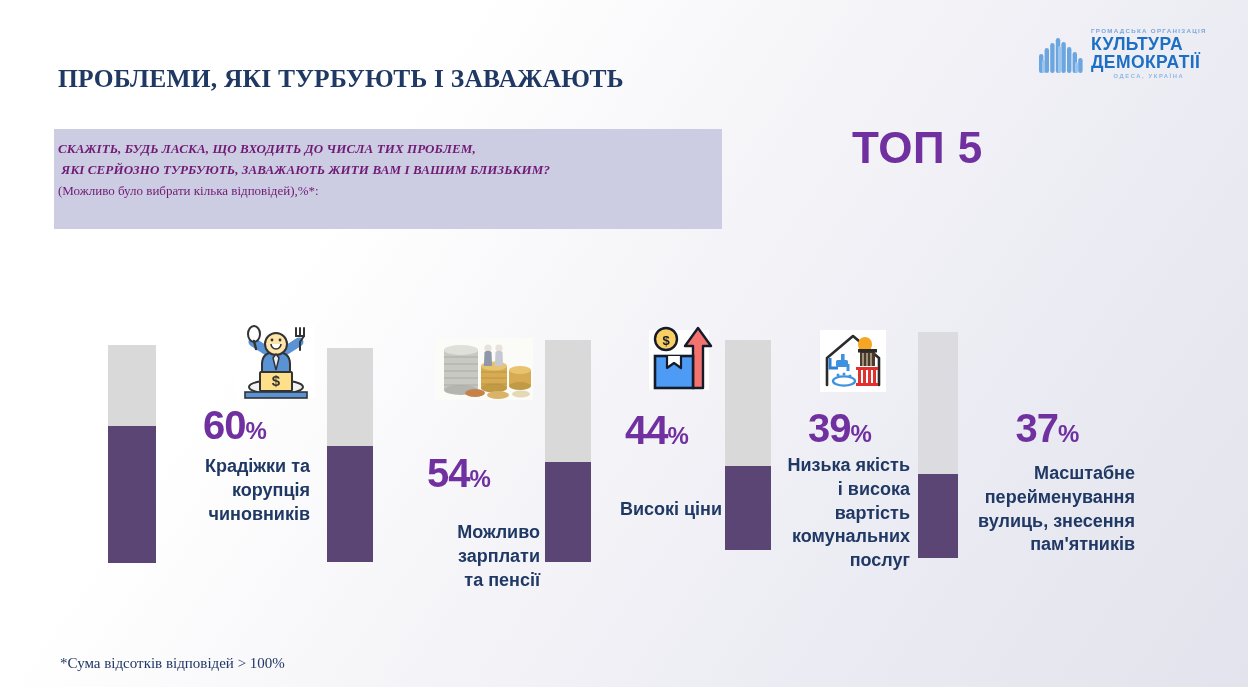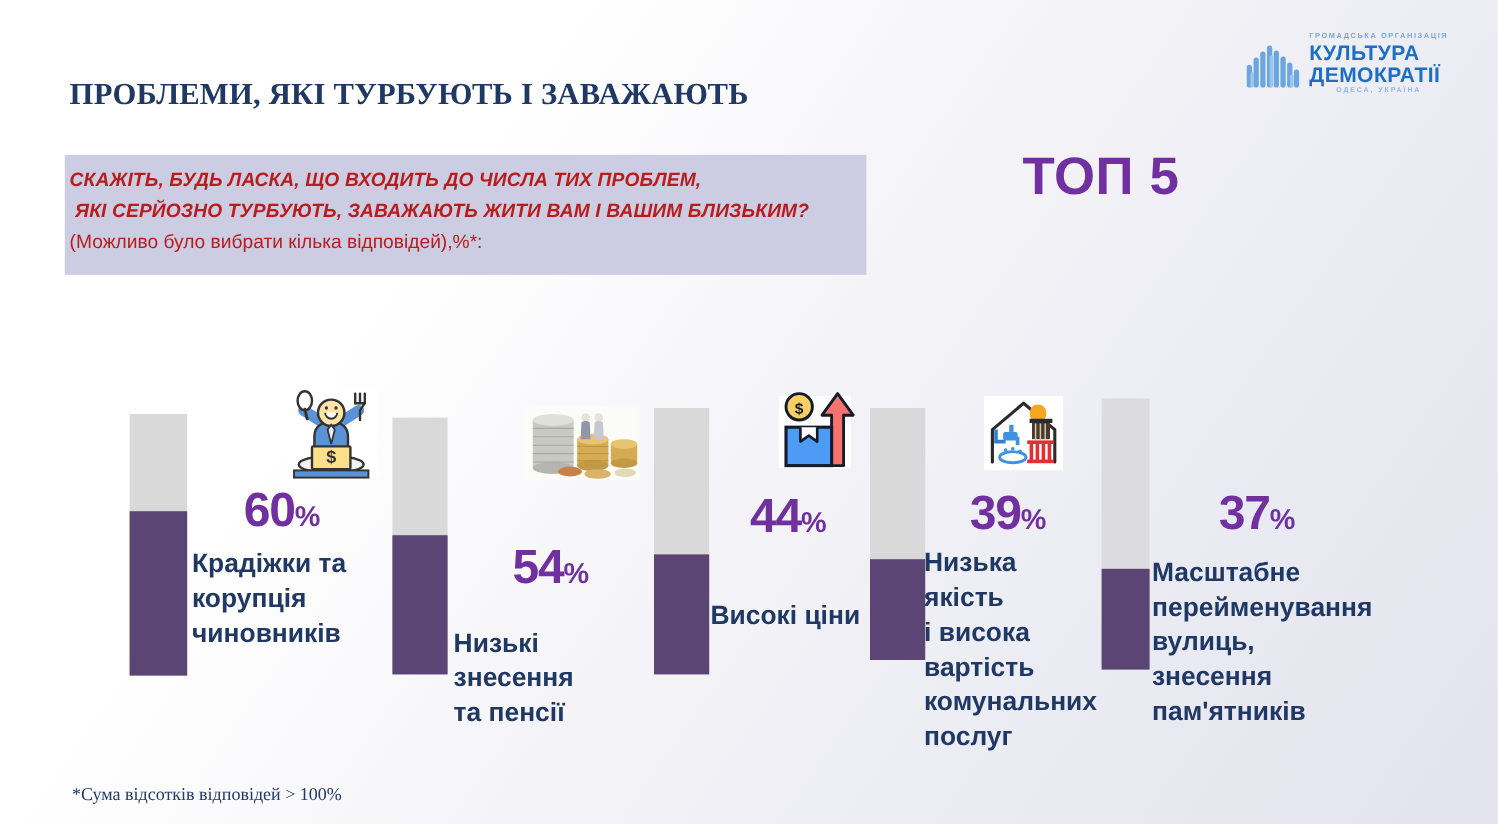--- a/index.html
+++ b/index.html
@@ -43,21 +43,21 @@
     color: #1f3864; letter-spacing: 0.2px;
   }
 
   
   .question-box {
     position: absolute; left: 54px; top: 129px;
     width: 668px; height: 100px;
     background: #ccccE2;
     padding: 9px 4px 0 4px;
   }
-  .q-line { font-size: 16px; line-height: 1.62; color: #b91c1c; white-space: pre; }
+  .q-line { font-size: 13px; line-height: 1.62; color: #701a75; white-space: pre; font-family: Liberation Serif, serif; }
   .q-line.em { font-style: italic; font-weight: bold; letter-spacing: 0.1px; }
   .q-line.plain { font-weight: normal; font-style: normal; }
 
   
   .top5 {
     position: absolute; left: 852px; top: 126px;
     font-size: 44px; font-weight: bold; color: #7030a0;
     letter-spacing: 0.5px; line-height: 1;
   }
 
@@ -68,22 +68,22 @@
   .bar .fill { position: absolute; left: 0; right: 0; bottom: 0; background: #5b4575; }
 
   .group { position: absolute; }
   .pct {
     color: #7030a0; font-weight: bold; line-height: 1;
     white-space: nowrap;
   }
   .pct .num { font-size: 40px; letter-spacing: -1px; }
   .pct .sym { font-size: 24px; }
   .lbl {
-    color: #1f3864; font-weight: bold; font-size: 22px;
-    line-height: 1.32; text-align: left; margin-top: 10px;
+    color: #1f3864; font-weight: bold; font-size: 18px;
+    line-height: 1.32; text-align: right; margin-top: 10px;
   }
 
   .icon { position: absolute; }
 
   
   .footnote-left {
     position: absolute; left: 60px; top: 655px;
     font-family: "Liberation Serif", serif;
     font-size: 15px; color: #1f3864;
   }
@@ -308,21 +308,21 @@
         <span>корупція</span><br>
         <span>чиновників</span>
       </div>
     </div>
 
     <div class="group" style="left:378px; top:408px; width:162px;margin-top:45px;">
       <div class="pct" style="text-align:center;">
         <span class="num">54</span><span class="sym">%</span>
       </div>
       <div class="lbl" style="margin-top:28px;">
-        <span>Низькі знесення</span><br>
+        <span>Можливо зарплати</span><br>
         <span>та пенсії</span>
       </div>
     </div>
 
     <div class="group" style="left:592px; top:410px; width:130px;">
       <div class="pct" style="text-align:center;">
         <span class="num">44</span><span class="sym">%</span>
       </div>
       <div class="lbl" style="margin-top:48px;">
         <span>Високі ціни</span>

